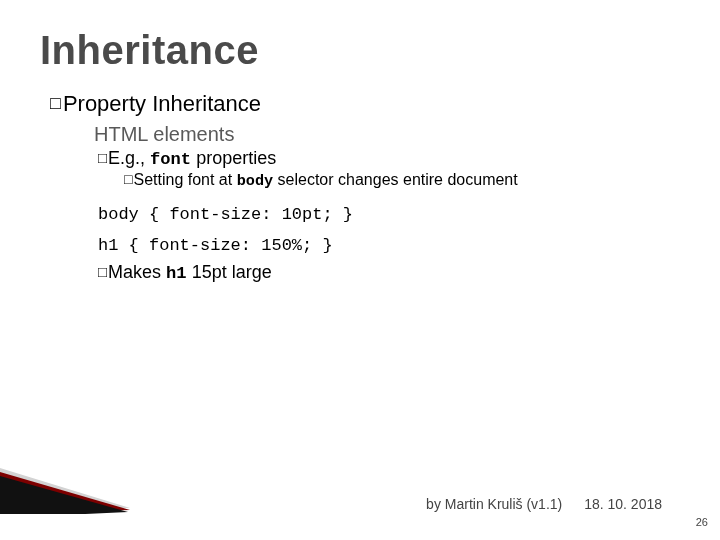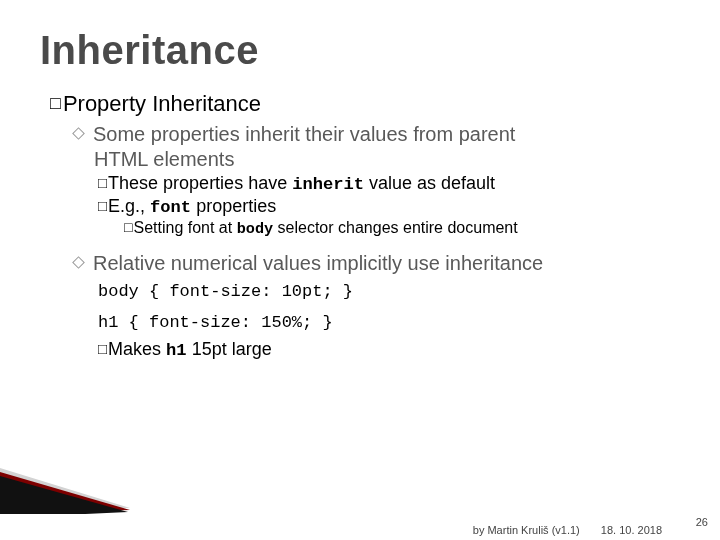--- a/index.html
+++ b/index.html
@@ -91,23 +91,23 @@
     left: 0;
     bottom: 26px;
     width: 130px;
     height: 56px;
     overflow: hidden;
     pointer-events: none;
   }
   .accent svg { display: block; }
   .footer {
     position: absolute;
-    bottom: 4px;
+    bottom: 28px;
     right: 30px;
-    font-size: 11px;
+    font-size: 14px;
     color: #444;
   }
   .footer .author { margin-right: 18px; }
   .footer .date { margin-right: 28px; }
   .pagenum {
     position: absolute;
     bottom: 12px;
     right: 12px;
     font-size: 11px;
     color: #444;
@@ -117,42 +117,33 @@
 <body>
 
 <div class="slide">
 
   <h1 class="title">Inheritance</h1>
 
   <div class="lvl1">
     <span class="sq">□</span><span>Property</span><span> Inheritance</span>
   </div>
 
-  <div class="lvl2">
-    <span class="diam"></span><span>Some properties inherit their values from parent</span>
-  </div>
   <div class="lvl2" style="margin-left:54px;">
     <span>HTML elements</span>
   </div>
 
-  <div class="lvl3">
-    <span class="sq2">□</span><span>These properties have </span><code class="inline">inherit</code><span> value as default</span>
-  </div>
 
   <div class="lvl3">
     <span class="sq2">□</span><span>E.g., </span><code class="inline">font</code><span> properties</span>
   </div>
 
   <div class="lvl4">
     <span class="sq3">□</span><span>Setting font at </span><code class="inline">body</code><span> selector changes entire document</span>
   </div>
 
-  <div class="lvl2" style="margin-top:8px;">
-    <span class="diam"></span><span>Relative numerical values implicitly use inheritance</span>
-  </div>
 
   <div class="codeblock">body { font-size: 10pt; }</div>
   <div class="codeblock" style="margin-top:8px;">h1 { font-size: 150%; }</div>
 
   <div class="lvl3" style="margin-top:4px;">
     <span class="sq2">□</span><span>Makes </span><code class="inline">h1</code><span> 15pt large</span>
   </div>
 
   <div class="accent">
     <svg width="130" height="56" viewBox="0 0 130 56">

